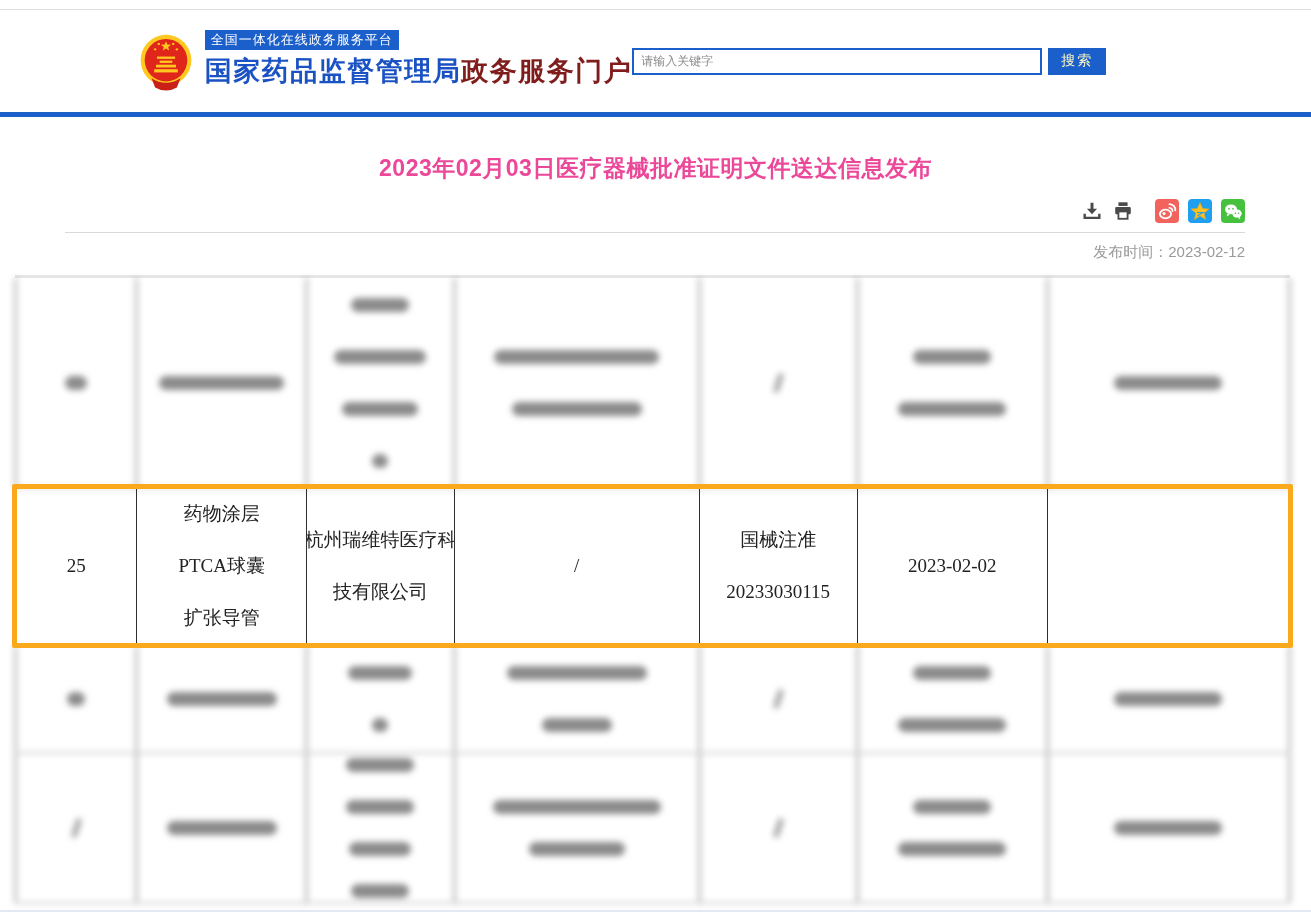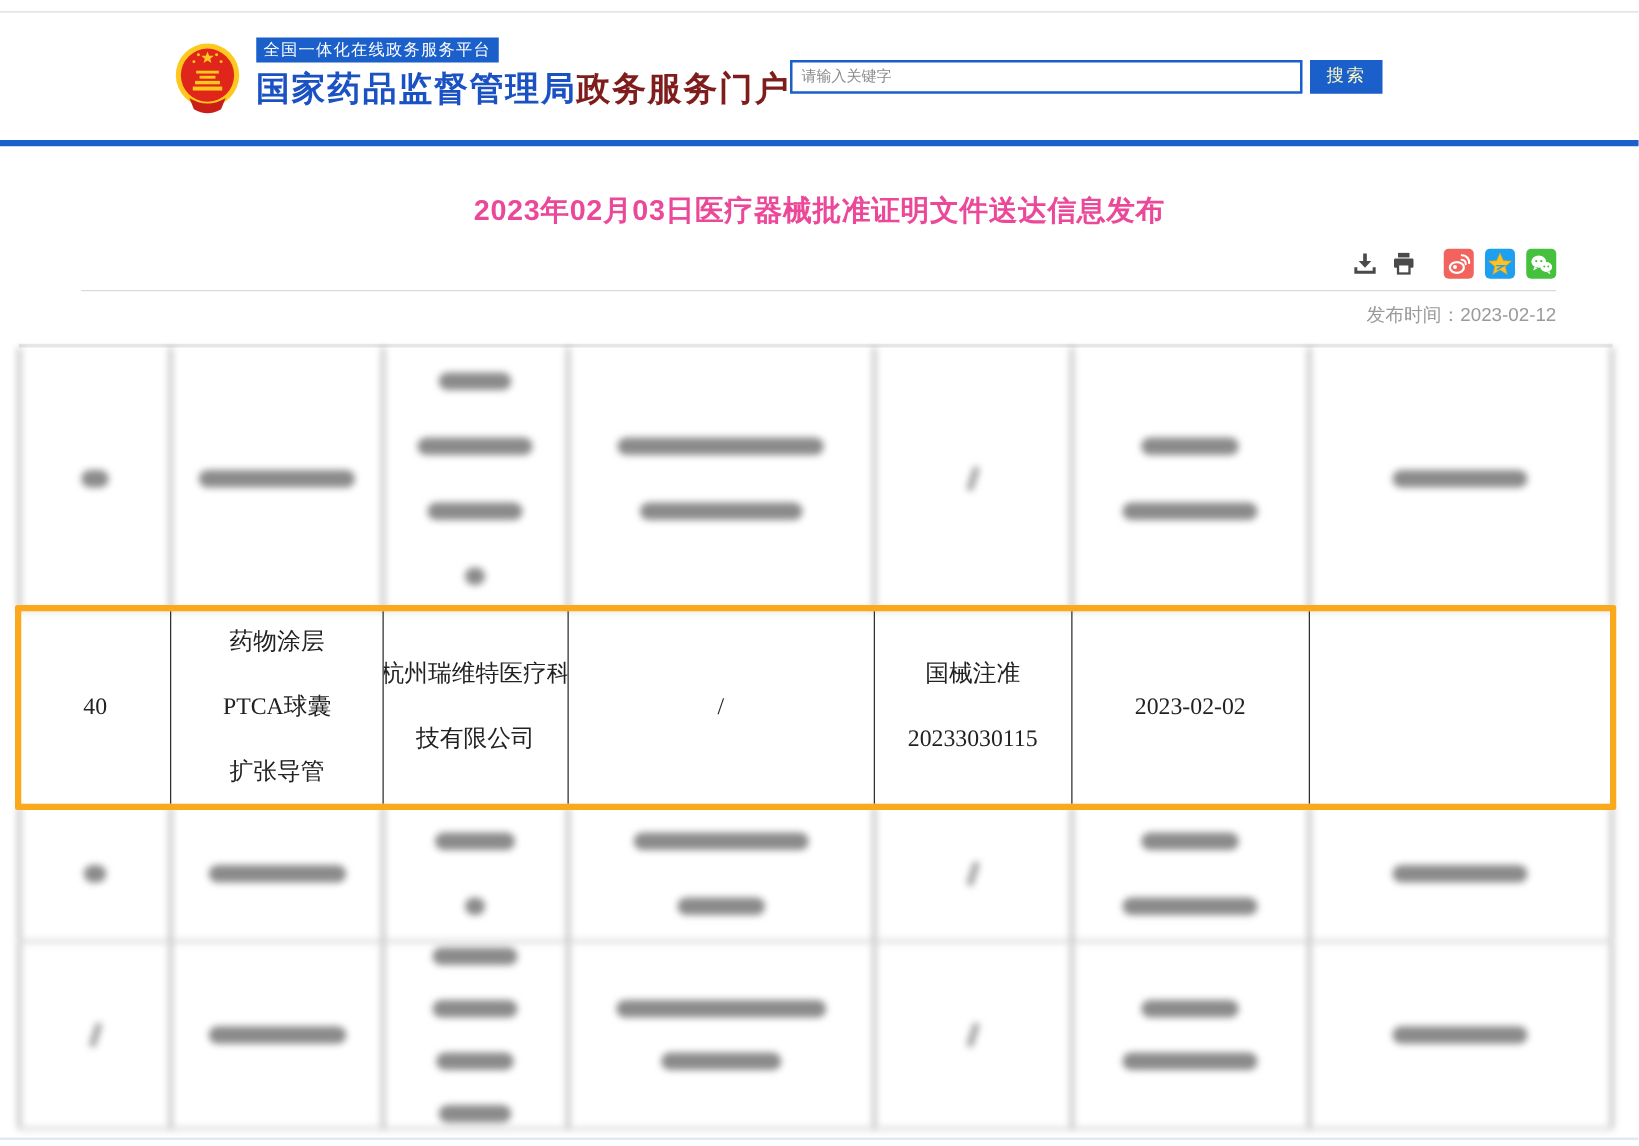--- a/index.html
+++ b/index.html
@@ -195,21 +195,21 @@
         <div class="tcell">
           <div class="blob" style="width: 78px;"></div>
           <div class="blob" style="width: 108px;"></div>
         </div>
         <div class="tcell">
           <div class="blob" style="width: 108px;"></div>
         </div>
       </div>
       <div class="trow highlighted" style="height: 156px;">
         <div class="tcell">
-          <div class="tline">40</div>
+          <div class="tline">25</div>
         </div>
         <div class="tcell">
           <div class="tline">药物涂层</div>
           <div class="tline">PTCA球囊</div>
           <div class="tline">扩张导管</div>
         </div>
         <div class="tcell">
           <div class="tline">杭州瑞维特医疗科</div>
           <div class="tline">技有限公司</div>
         </div>

